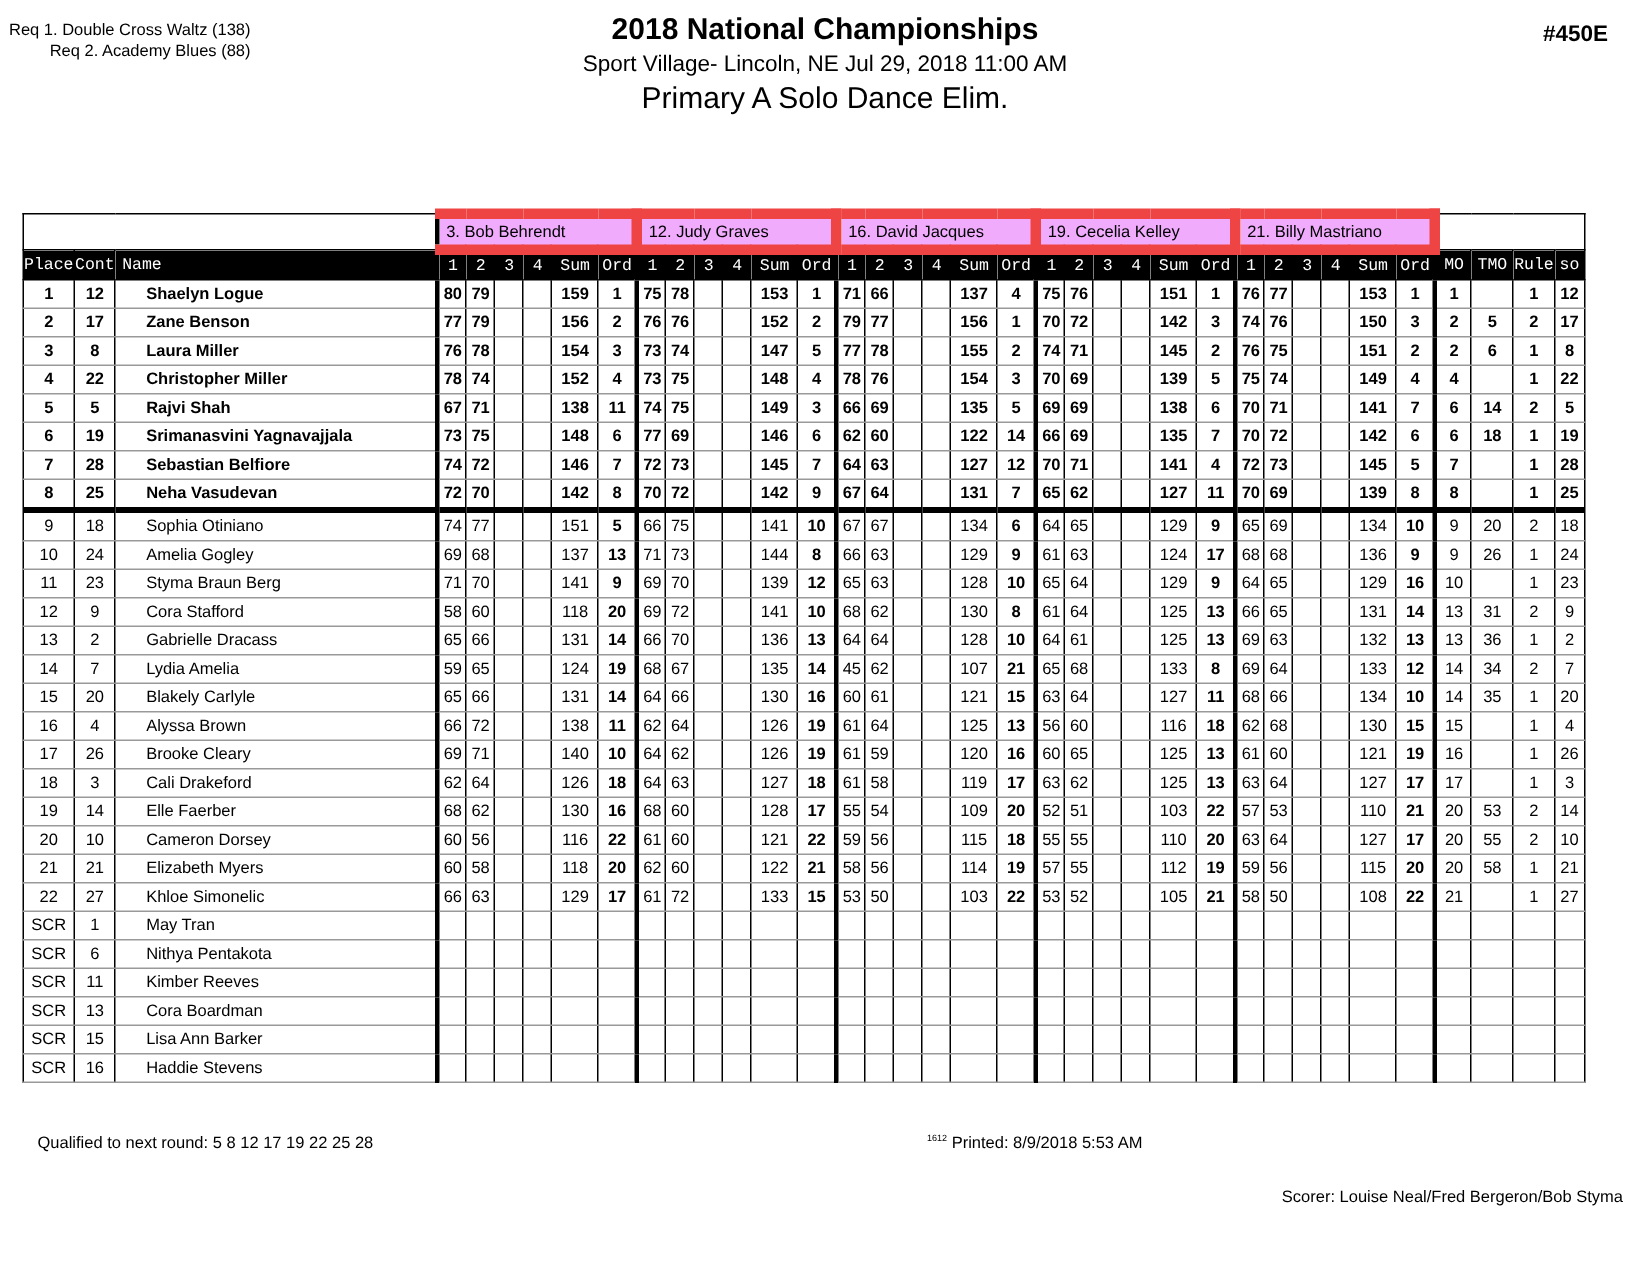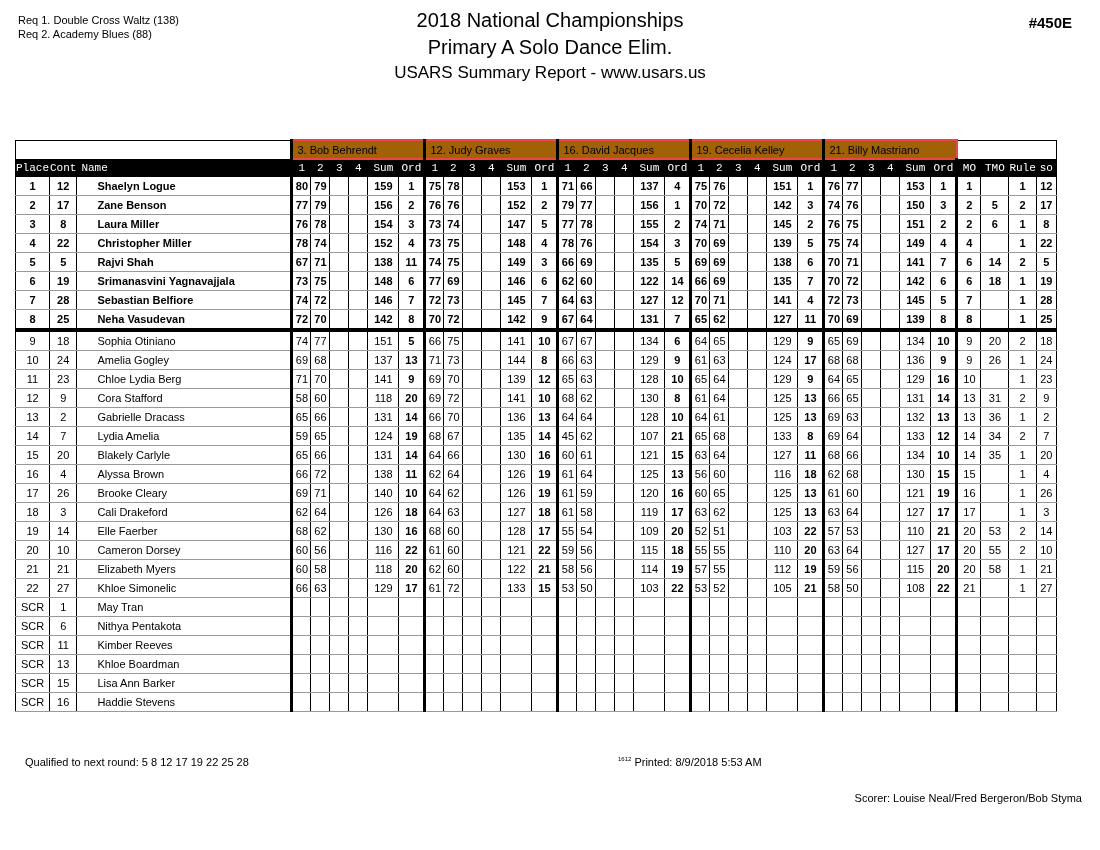--- a/index.html
+++ b/index.html
@@ -2,31 +2,31 @@
 <html><head>
 <meta charset="utf-8">
 <style>
   html, body { margin: 0; padding: 0; }
   body {
     width: 1100px; height: 850px;
     background: #ffffff; color: #000000;
     font-family: "Liberation Sans", sans-serif;
     position: relative; overflow: hidden;
   }
-  .reqs { position: absolute; top: 13px; left: 18px; font-size: 11px; line-height: 14px; }
+  .reqs { position: absolute; top: 13px; left: 6px; font-size: 11px; line-height: 14px; text-align: right; }
   .titles { position: absolute; top: 9px; left: 0; width: 100%; text-align: center; }
-  .t1 { font-size: 20px; font-weight: normal; }
+  .t1 { font-size: 20px; font-weight: bold; }
   .t2 { font-size: 15px; margin-top: 2px; }
   .t3 { font-size: 20px; font-weight: normal; margin-top: 4px; }
   .t4 { font-size: 17px; margin-top: 4px; }
   .docnum { position: absolute; top: 14px; right: 28px; font-size: 15px; font-weight: bold; }
 
   #results { position: absolute; top: 139px; left: 15px; border-collapse: collapse; table-layout: fixed; border: 1px solid #000; }
   #results td, #results th { overflow: hidden; white-space: nowrap; font-size: 11px; }
-  .jname { border: 2px solid #ef4444; font-weight: normal; text-align: left; padding: 1px 4px; height: 15px; background: #a16207; }
+  .jname { border: 7px solid #ef4444; font-weight: normal; text-align: left; padding: 1px 4px; height: 15px; background: #f0abfc; }
   .nob { border: none !important; background: #fff; }
   tr.hdr th { background: #000; color: #fff; font-weight: normal; font-size: 10px; height: 16px; text-align: center; padding: 0; border: 1px solid #000; font-family: Liberation Mono, monospace; }
   tr.hdr th.hname { text-align: left; padding-left: 4px; }
   tbody td { height: 18px; border-left: 1px solid #000; border-right: 1px solid #000; border-top: 1px solid #999; border-bottom: 1px solid #999; text-align: center; padding: 0; }
   tbody td.nm { text-align: left; padding-left: 20px; }
   tbody tr.b td { font-weight: bold; }
   tbody td.ord { font-weight: bold; }
   .thl { border-left: 3px solid #000 !important; }
   tbody tr.cut td { border-bottom: 4px solid #000; }
 
@@ -41,22 +41,22 @@
 
 <div class="reqs">
   <div>Req 1.  Double Cross Waltz (138)</div>
   <div>Req 2.  Academy Blues (88)</div>
 </div>
 
 <div class="docnum">#450E</div>
 
 <div class="titles">
   <div class="t1">2018 National Championships</div>
+  <div class="t2">Sport Village- Lincoln, NE  Jul 29, 2018  11:00 AM</div>
   <div class="t3">Primary A Solo Dance Elim.</div>
-  <div class="t4">USARS Summary Report - www.usars.us</div>
 </div>
 
 <table id="results">
   <colgroup>
     <col style="width:28px">
       <col style="width:25px">
       <col style="width:215px">
     <col style="width:19px">
       <col style="width:19px">
       <col style="width:19px">
@@ -529,21 +529,21 @@
         <td>136</td>
         <td class="ord">9</td>
         <td class="thl">9</td>
         <td>26</td>
         <td>1</td>
         <td>24</td>
       </tr>
       <tr>
         <td>11</td>
         <td>23</td>
-        <td class="nm">Chloe Lydia Berg</td>
+        <td class="nm">Styma Braun Berg</td>
         <td class="thl">71</td>
         <td>70</td>
         <td></td>
         <td></td>
         <td>141</td>
         <td class="ord">9</td>
         <td class="thl">69</td>
         <td>70</td>
         <td></td>
         <td></td>
@@ -1114,21 +1114,21 @@
         <td></td>
         <td class="ord"></td>
         <td class="thl"></td>
         <td></td>
         <td></td>
         <td></td>
       </tr>
       <tr>
         <td>SCR</td>
         <td>13</td>
-        <td class="nm">Khloe Boardman</td>
+        <td class="nm">Cora Boardman</td>
         <td class="thl"></td>
         <td></td>
         <td></td>
         <td></td>
         <td></td>
         <td class="ord"></td>
         <td class="thl"></td>
         <td></td>
         <td></td>
         <td></td>

